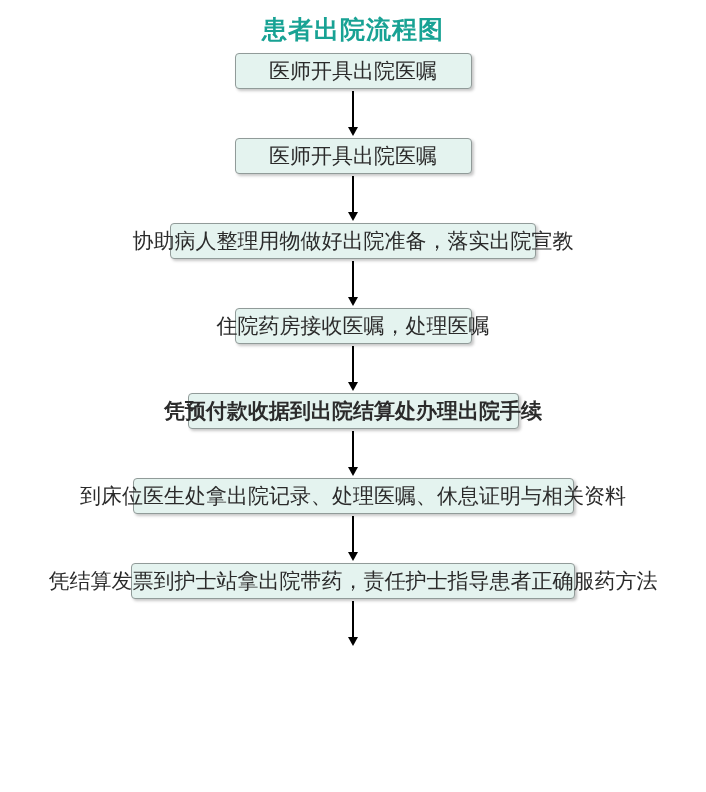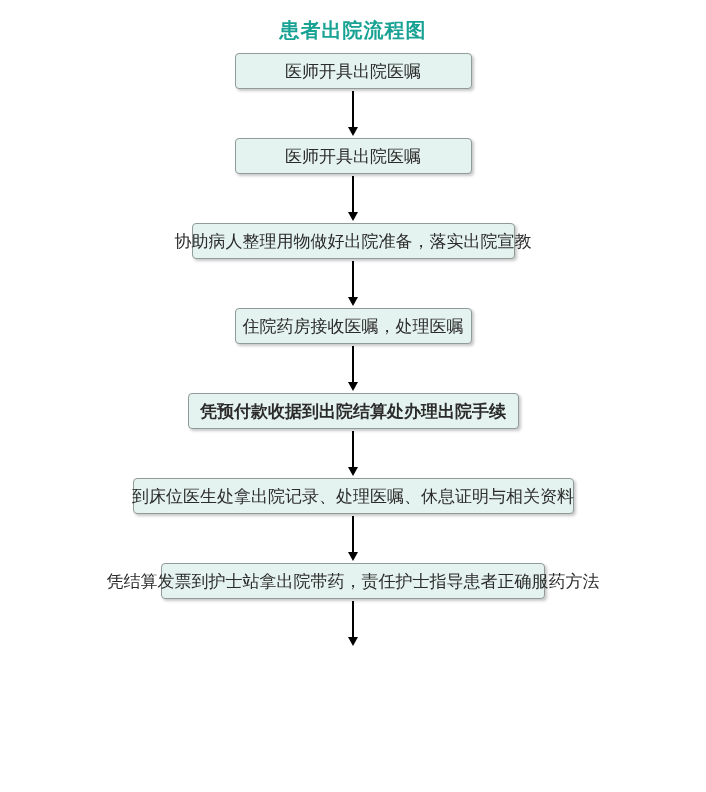--- a/index.html
+++ b/index.html
@@ -12,21 +12,21 @@
     position: relative;
     width: 706px;
     height: 792px;
     background: #ffffff;
     overflow: hidden;
   }
   .title {
     margin: 0;
     padding-top: 14px;
     text-align: center;
-    font-size: 20px;
+    font-size: 25px;
     line-height: 32px;
     font-weight: bold;
     color: var(--title-color, #18a294);
     letter-spacing: 1px;
   }
   .flow {
     display: flex;
     flex-direction: column;
     align-items: center;
     margin-top: 7px;
@@ -34,21 +34,21 @@
   .flow-box {
     height: 36px;
     box-sizing: border-box;
     display: flex;
     align-items: center;
     justify-content: center;
     background: var(--box-fill, #e4f3ef);
     border: 1px solid var(--box-border, #919b99);
     border-radius: 4px;
     box-shadow: 2px 2px 3px rgba(0, 0, 0, 0.22);
-    font-size: 17px;
+    font-size: 21px;
     color: var(--box-text, #2b2b2b);
     white-space: nowrap;
   }
   .arrow {
     height: 49px;
     box-sizing: border-box;
     padding-top: 2px;
     display: flex;
     flex-direction: column;
     align-items: center;
@@ -80,21 +80,21 @@
         <div class="arrow-line"></div>
         <div class="arrow-head"></div>
       </div>
       <div class="flow-box" style="width: 237px;">
         <span>医师开具出院医嘱</span>
       </div>
       <div class="arrow">
         <div class="arrow-line"></div>
         <div class="arrow-head"></div>
       </div>
-      <div class="flow-box" style="width: 323px;">
+      <div class="flow-box" style="width: 366px;">
         <span>协助病人整理用物做好出院准备，落实出院宣教</span>
       </div>
       <div class="arrow">
         <div class="arrow-line"></div>
         <div class="arrow-head"></div>
       </div>
       <div class="flow-box" style="width: 237px;">
         <span>住院药房接收医嘱，处理医嘱</span>
       </div>
       <div class="arrow">
@@ -108,21 +108,21 @@
         <div class="arrow-line"></div>
         <div class="arrow-head"></div>
       </div>
       <div class="flow-box" style="width: 441px;">
         <span>到床位医生处拿出院记录、处理医嘱、休息证明与相关资料</span>
       </div>
       <div class="arrow">
         <div class="arrow-line"></div>
         <div class="arrow-head"></div>
       </div>
-      <div class="flow-box" style="width: 384px;">
+      <div class="flow-box" style="width: 444px;">
         <span>凭结算发票到护士站拿出院带药，责任护士指导患者正确服药方法</span>
       </div>
       <div class="arrow">
         <div class="arrow-line"></div>
         <div class="arrow-head"></div>
       </div>
     </div>
 </div>
 
 </body></html>

